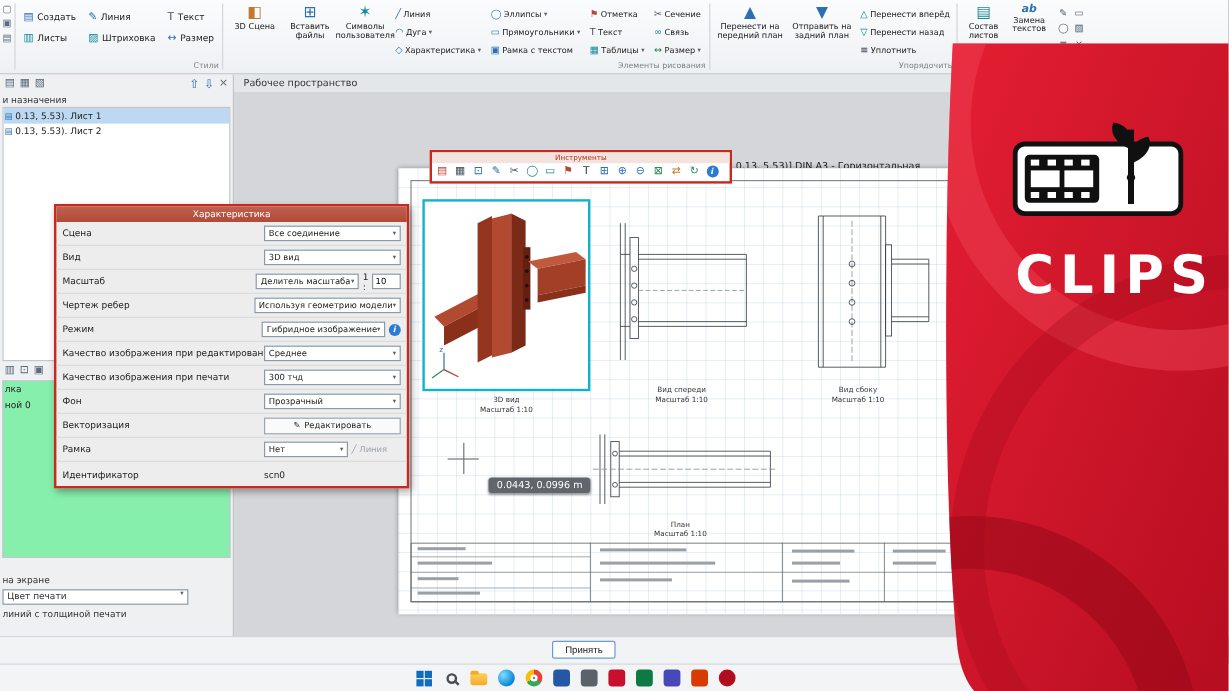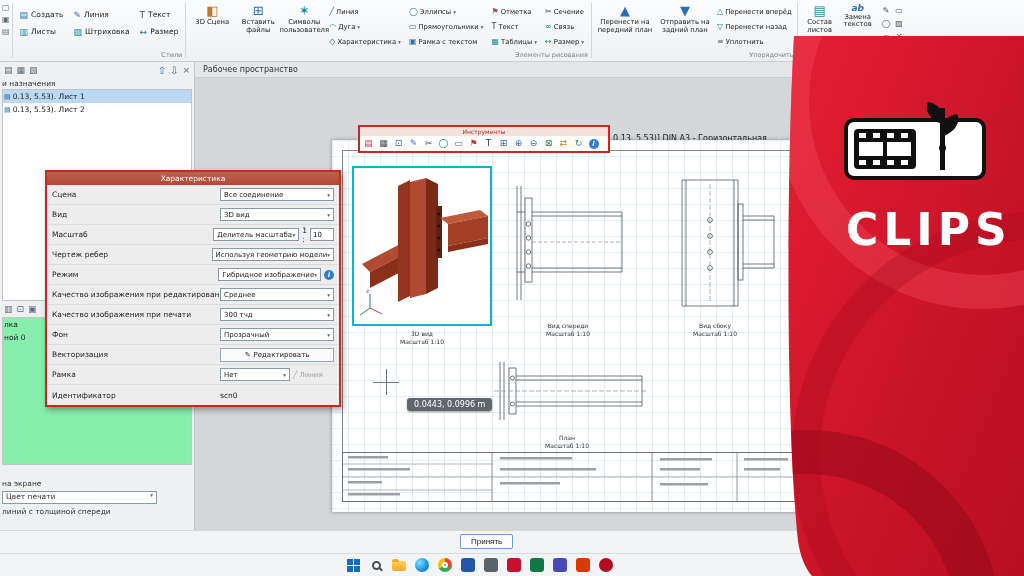--- a/index.html
+++ b/index.html
@@ -344,21 +344,21 @@
       <div class="lp-item">
           <span>ной 0</span>
         </div>
     </div>
     <div class="lp-print">
       <div>на экране</div>
       <div class="lp-select">
         <span>Цвет печати</span>
           <span class="caret">▾</span>
       </div>
-      <div>линий с толщиной спереди</div>
+      <div>линий с толщиной печати</div>
     </div>
   </div>
 
   <div class="ws">
     <div class="ws-tab">
       <span>Рабочее пространство</span>
       <span style="margin-left:auto;margin-right:6px;color:#667;font-size:7px">▾ ×</span>
     </div>
     <div class="ws-canvas">
       <div class="ws-title">[N (10, 0.13, 5.53)] DIN A3 - Горизонтальная</div>

